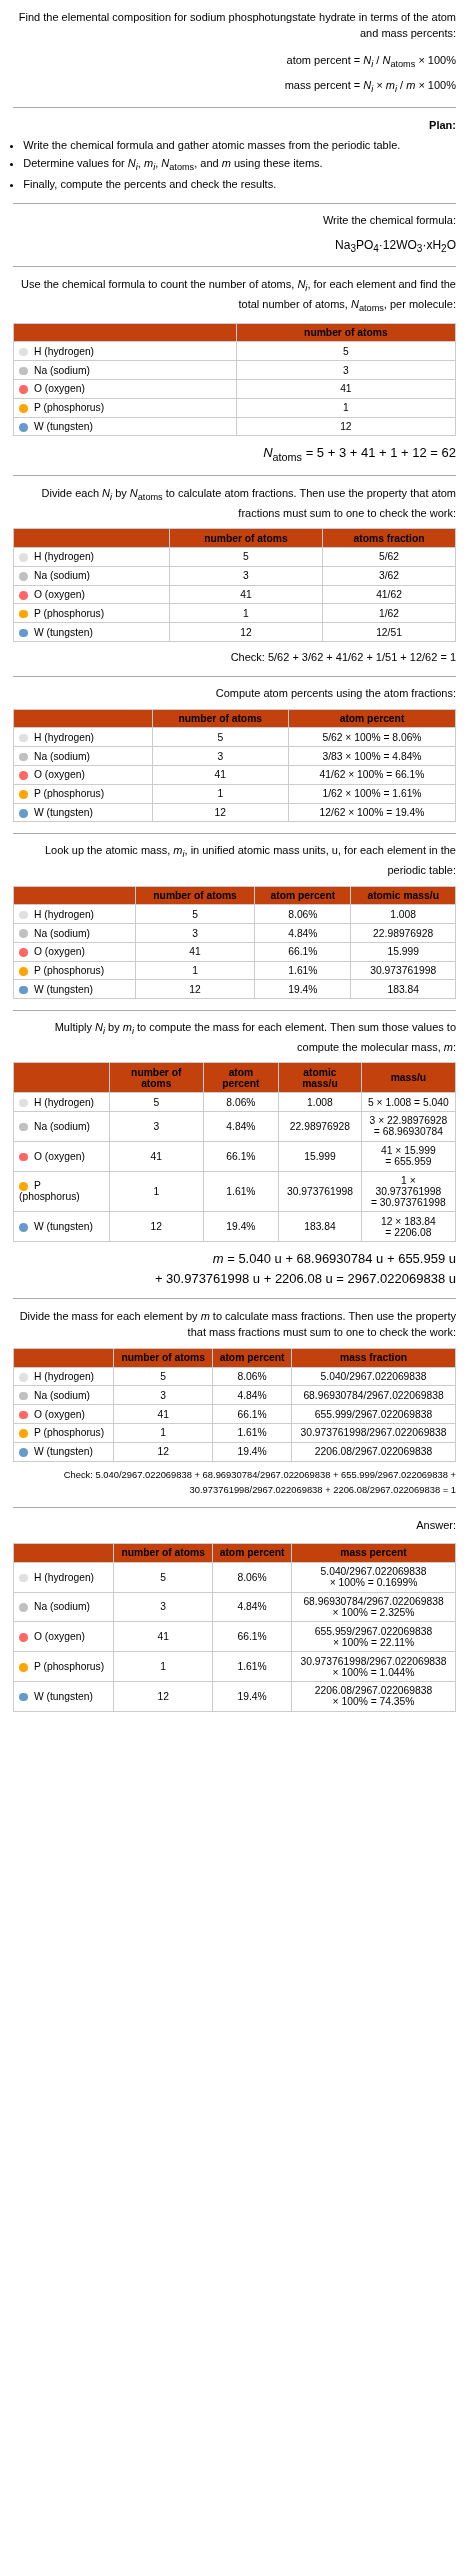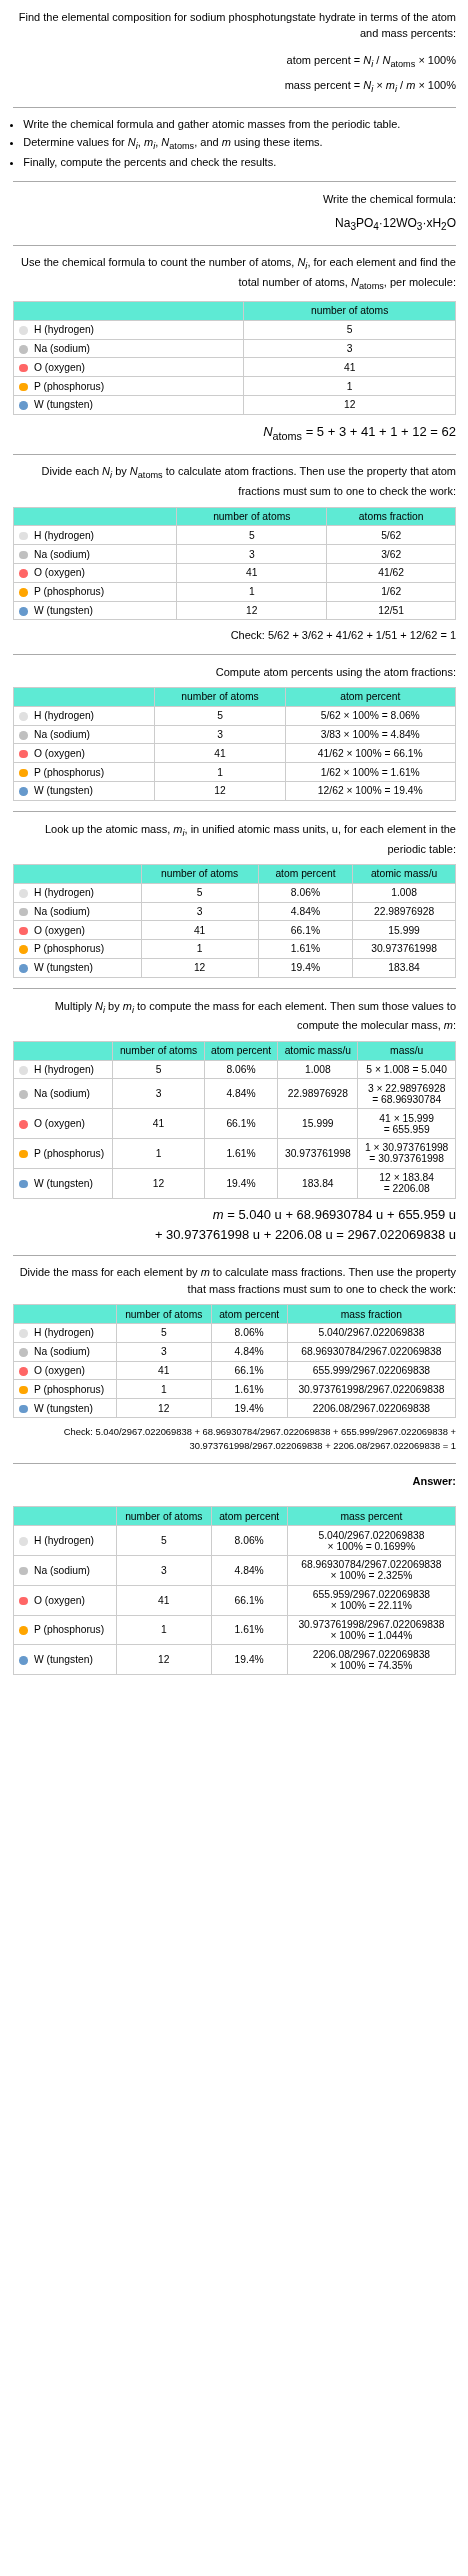--- a/index.html
+++ b/index.html
@@ -19,55 +19,56 @@
       width: 100%;
       margin: 6.9px 0;
       font-size: 10.3px;
     }
     th, td {
       border: 0.9px solid #ccc;
       padding: 3.4px 5.1px;
       text-align: center;
       vertical-align: middle;
     }
-    th { background: #5eead4; font-weight: normal; }
+    th { background: #c2410c; font-weight: bold; }
     td:first-child { text-align: left; }
     .bullet-list { margin: 5.1px 0 5.1px 10.3px; }
     .bullet-list li { list-style-type: disc; margin-bottom: 2.6px; line-height: 1.4; }
     .circle { display: inline-block; width: 8.6px; height: 8.6px; border-radius: 50%; margin-right: 3.4px; vertical-align: middle; }
     .c-h { background: #e0e0e0; }
     .c-na { background: #c0c0c0; }
     .c-o { background: #ff6666; }
     .c-p { background: #ffa500; }
     .c-w { background: #6699cc; }
     .math { font-style: italic; }
     .equation { margin: 5.1px 0; font-size: 13px; }
     .check { margin: 5.1px 0; }
     hr { border: none; border-top: 0.9px solid #aaa; margin: 8.6px 0; }
-    .answer-label { font-weight: bold; margin-bottom: 17px; }
+    .answer-label { font-weight: normal; margin-bottom: 10px; }
   </style>
 </head>
 <body>
 
 <div class="section">
   <p>Find the elemental composition for sodium phosphotungstate hydrate in terms of the atom and mass percents:</p>
 </div>
 
 <div class="section">
   <p>
     atom percent = <span class="math">N<sub>i</sub></span> / <span class="math">N</span><sub>atoms</sub> × 100%
   </p>
   <p>
     mass percent = <span class="math">N<sub>i</sub> × m<sub>i</sub></span> / <span class="math">m</span> × 100%
   </p>
 </div>
 
 <hr>
 
 <div class="section">
+  <p><strong>Plan:</strong></p>
   <ul class="bullet-list">
     <li>Write the chemical formula and gather atomic masses from the periodic table.</li>
     <li>Determine values for <em>N<sub>i</sub></em>, <em>m<sub>i</sub></em>, <em>N</em><sub>atoms</sub>, and <em>m</em> using these items.</li>
     <li>Finally, compute the percents and check the results.</li>
   </ul>
 </div>
 
 <hr>
 
 <div class="section">

